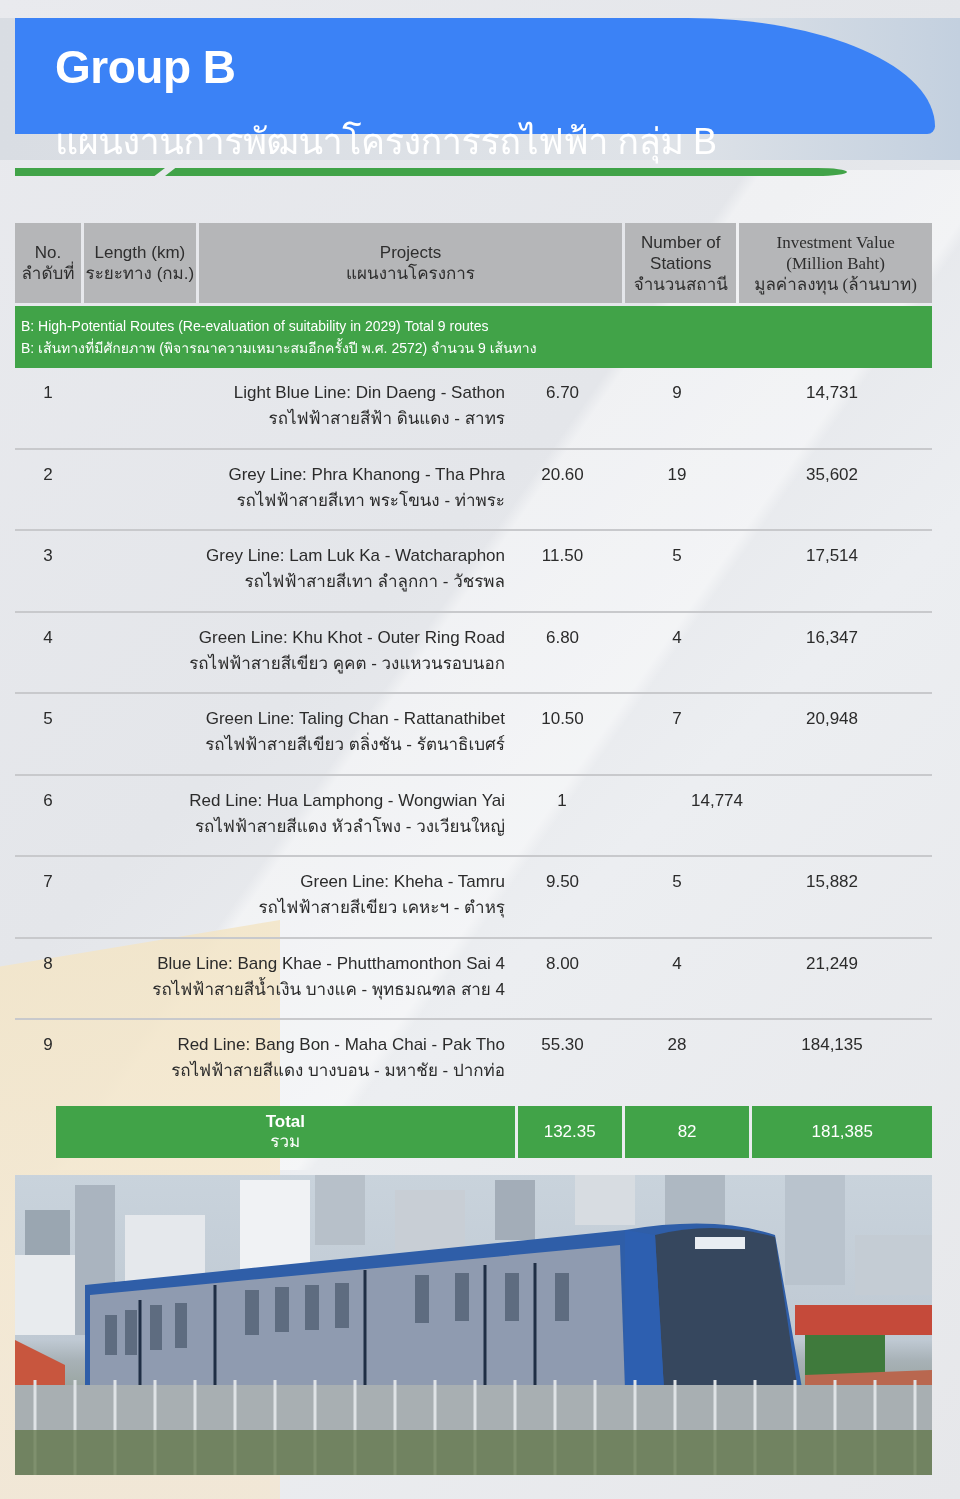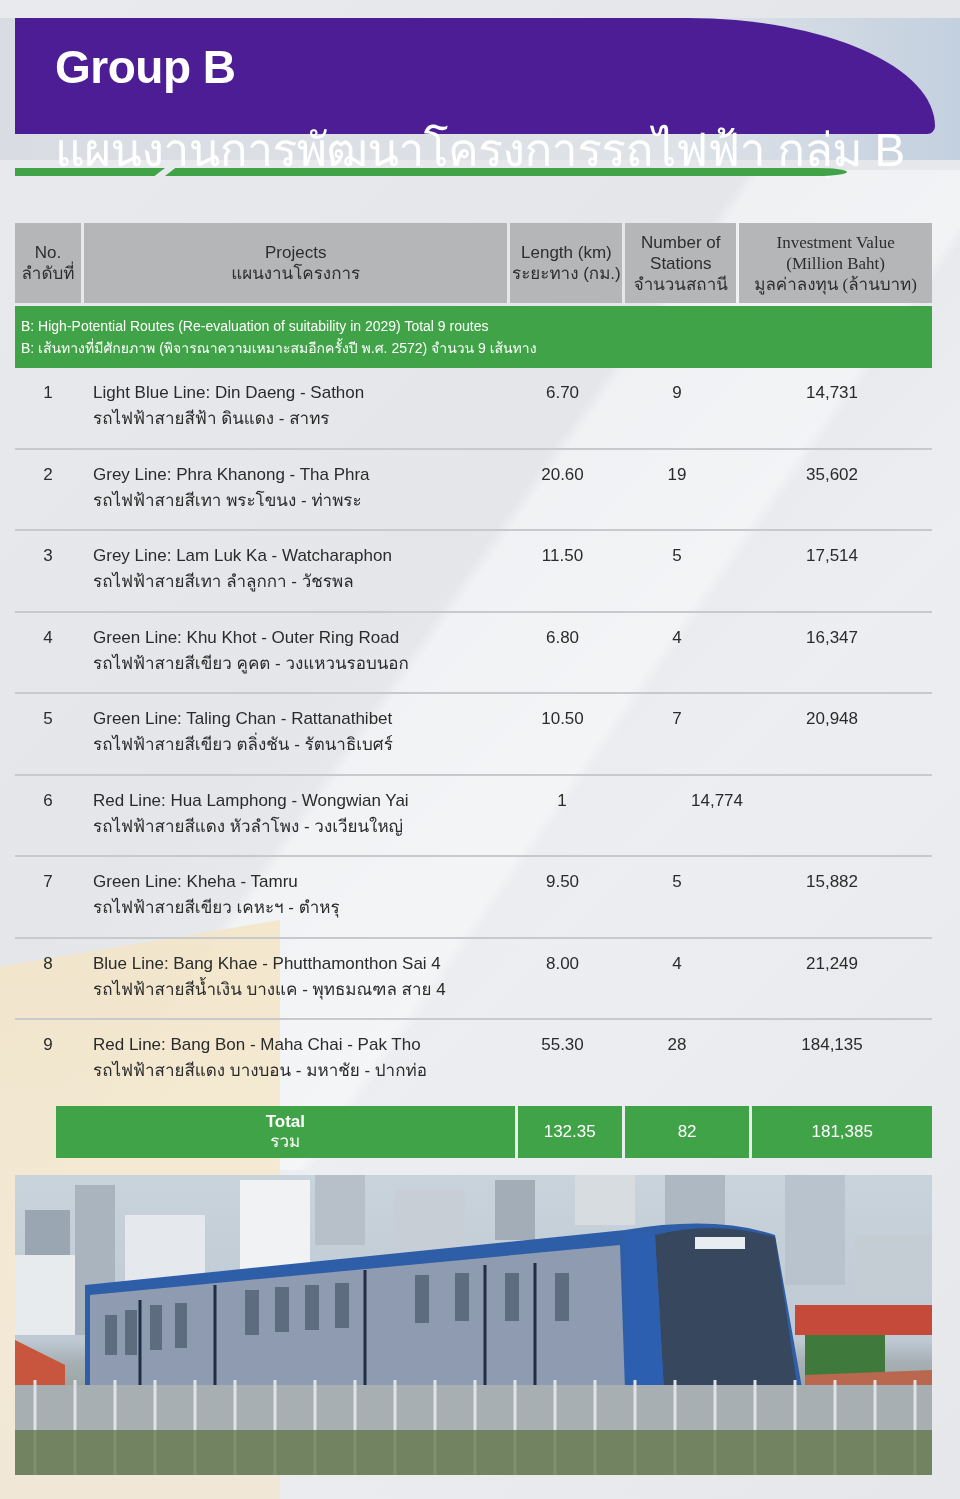--- a/index.html
+++ b/index.html
@@ -21,31 +21,31 @@
       clip-path: polygon(0 8%, 100% 0, 100% 100%, 0 100%);
       opacity: 0.85;
     }
     .bg-top-blue {
       position: absolute; left: 0; top: 18px; width: 960px; height: 142px;
       background: linear-gradient(90deg, #d9dde3 0%, #dfe3e8 70%, #c3d0df 100%);
     }
     
     .banner {
       position: absolute; left: 15px; top: 18px; width: 920px; height: 116px;
-      background: #4c1d95;
+      background: #3b82f6;
       border-radius: 0 320px 10px 0 / 0 140px 10px 0;
       color: #ffffff;
     }
     .banner-title {
       position: absolute; left: 40px; top: 22px;
       font-size: 46px; font-weight: bold; letter-spacing: -0.5px;
     }
     .banner-subtitle {
       position: absolute; left: 40px; top: 95px;
-      font-size: 46px; font-weight: normal; letter-spacing: -0.5px;
+      font-size: 36px; font-weight: normal; letter-spacing: -0.5px;
     }
     .banner-underline {
       position: absolute; left: 15px; top: 168px; height: 8px; background: #41a348;
     }
     .banner-underline.a { width: 150px; clip-path: polygon(0 0, 100% 0, 93% 100%, 0 100%); }
     .banner-underline.b { left: 165px; width: 342px; clip-path: polygon(3% 0, 100% 0, 100% 100%, 0 100%); }
     .banner-underline.c { left: 507px; width: 340px; border-radius: 0 60px 60px 0 / 0 8px 8px 0; }
 
     
     .table {
@@ -76,21 +76,21 @@
       line-height: 22px;
     }
     .rows { position: relative; }
     .row {
       display: flex; height: 81.5px; border-bottom: 2px solid #c8c9cc;
       font-size: 17px;
     }
     .row:last-child { border-bottom: none; }
     .cell { padding-top: 12px; line-height: 26px; }
     .cell.no { width: 66px; text-align: center; }
-    .cell.proj { width: 424px; padding-left: 12px; }
+    .cell.proj { width: 424px; padding-left: 12px; text-align: right; }
     .cell.len { width: 115px; text-align: center; }
     .cell.sta { width: 114px; text-align: center; }
     .cell.inv { width: 196px; text-align: center; }
     .proj-en { display: block; }
     .proj-th { display: block; }
 
     .total-row {
       display: flex; gap: 3px; height: 52px; margin-top: 4px; padding-left: 41px;
     }
     .tcell {
@@ -126,27 +126,27 @@
 <div class="banner-underline a"></div>
 <div class="banner-underline b"></div>
 <div class="banner-underline c"></div>
 
 <div class="table">
   <div class="thead">
     <div class="th no">
       <span>No.</span>
       <span>ลำดับที่</span>
     </div>
+    <div class="th len">
+      <span>Length (km)</span>
+      <span>ระยะทาง (กม.)</span>
+    </div>
     <div class="th proj">
       <span>Projects</span>
       <span>แผนงานโครงการ</span>
-    </div>
-    <div class="th len">
-      <span>Length (km)</span>
-      <span>ระยะทาง (กม.)</span>
     </div>
     <div class="th sta">
       <span>Number of</span>
       <span>Stations</span>
       <span>จำนวนสถานี</span>
     </div>
     <div class="th inv">
       <span>Investment Value</span>
       <span>(Million Baht)</span>
       <span>มูลค่าลงทุน (ล้านบาท)</span>

